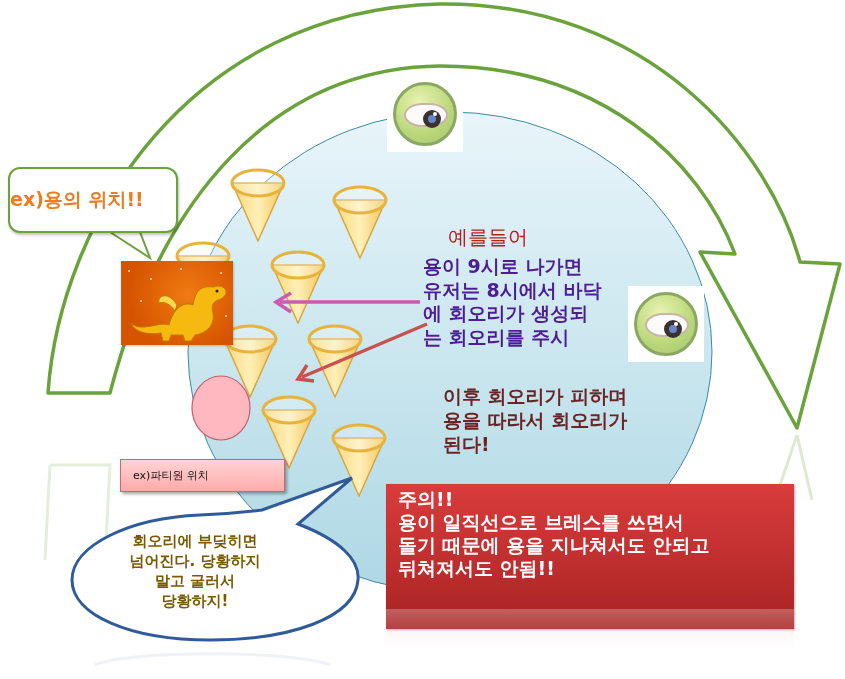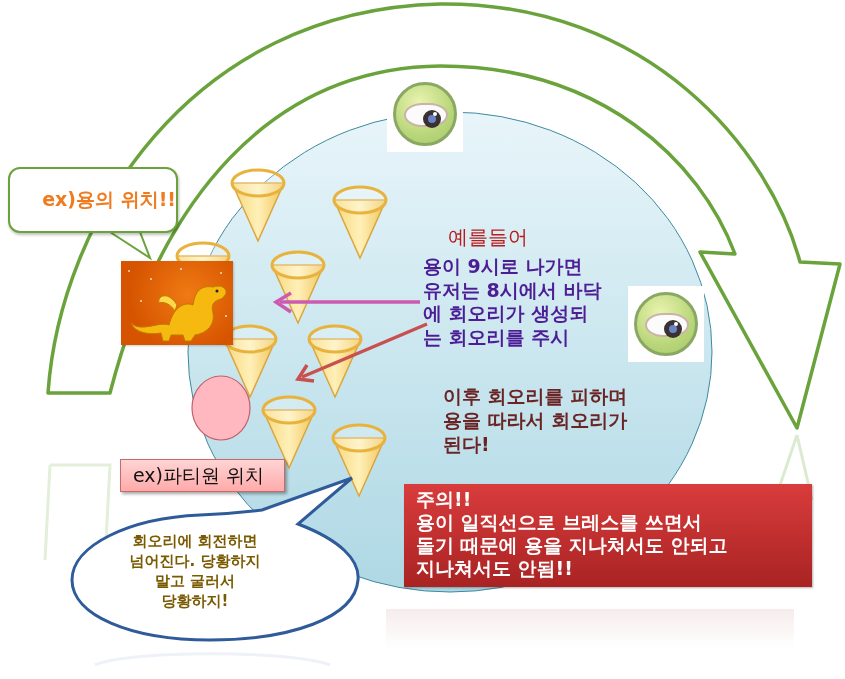--- a/index.html
+++ b/index.html
@@ -4,21 +4,21 @@
 <style>
   html, body { margin:0; padding:0; background:#ffffff; }
   #stage { position:relative; width:845px; height:679px; overflow:hidden; background:#fff;
     font-family:"DejaVu Sans","Liberation Sans",sans-serif; }
   svg.layer { position:absolute; left:0; top:0; }
   .abs { position:absolute; }
 
   .callout-dragon {
     left:8px; top:167px; width:170px; height:66px; box-sizing:border-box;
     border:2px solid #6aa33b; border-radius:12px; background:#fff;
-    display:flex; align-items:center; justify-content:flex-end;
+    display:flex; align-items:center; justify-content:flex-start;
     color:#f07b1e; font-size:19px; font-weight:bold; white-space:nowrap;
     box-shadow:1px 2px 3px rgba(0,0,0,.25);
   }
   .dragon-img { left:121px; top:261px; width:112px; height:84px;
     background:radial-gradient(circle at 60% 40%, #f07a13, #d65400 70%); overflow:hidden;
     box-shadow:1px 1px 2px rgba(0,0,0,.2); }
 
   .eye { width:76px; height:76px; background:#fff; display:flex; align-items:center; justify-content:center; }
   .eye .ring { width:64px; height:64px; border-radius:50%; background:radial-gradient(circle at 40% 30%, #e9f3b0, #b9d77a 60%, #a6c66a);
     border:3px solid #8aa864; position:relative; box-sizing:border-box; }
@@ -27,24 +27,24 @@
   .eye .iris { position:absolute; left:17px; top:5px; width:18px; height:18px; border-radius:50%; background:#3a3230; }
   .eye .pupil { position:absolute; left:5px; top:5px; width:8px; height:8px; border-radius:50%; background:#6d83c8; }
   .eye .glint { position:absolute; left:10px; top:2px; width:4px; height:4px; border-radius:50%; background:#fff; }
 
   .txt-example { left:448px; top:224px; font-size:20px; color:#b91c1c; white-space:nowrap; }
   .txt-red { left:423px; top:255px; font-size:19px; line-height:23.5px; color:#4c1d95; font-weight:bold; white-space:nowrap; }
   .txt-brown { left:443px; top:384px; font-size:19px; line-height:24px; color:#6b2424; font-weight:bold; white-space:nowrap; }
 
   .party-label { left:120px; top:459px; width:165px; height:33px; box-sizing:border-box;
     background:linear-gradient(#ffd4d4,#ffaaaa); border:1px solid #c86a6a;
-    box-shadow:2px 2px 3px rgba(0,0,0,.35); font-size:19px; color:#111;
+    box-shadow:2px 2px 3px rgba(0,0,0,.35); font-size:11px; color:#111;
     display:flex; align-items:center; padding-left:12px; white-space:nowrap; }
 
-  .warn-box { left:404px; top:484px; width:408px; height:103px; box-sizing:border-box;
+  .warn-box { left:386px; top:484px; width:408px; height:145px; box-sizing:border-box;
     background:linear-gradient(#d93c3c,#a92323); color:#fff; font-size:19px; line-height:23px;
     padding:4px 12px; font-weight:bold; box-shadow:1px 1px 2px rgba(0,0,0,.3); }
   .warn-box div { white-space:nowrap; }
   .warn-reflect { left:386px; top:609px; width:408px; height:40px; overflow:hidden;
     background:linear-gradient(rgba(230,200,200,.35), rgba(255,255,255,0)); }
 
   .bubble-text { left:95px; top:531px; width:200px; text-align:center; font-size:15px; line-height:20px;
     color:#7a5a00; font-weight:bold; }
   .bubble-text div { white-space:nowrap; }
 </style>
@@ -170,36 +170,36 @@
   </div>
 
   <div class="abs txt-example">예를들어</div>
   <div class="abs txt-red">
     <div>용이 9시로 나가면</div>
     <div>유저는 8시에서 바닥</div>
     <div>에 회오리가 생성되</div>
     <div>는 회오리를 주시</div>
   </div>
   <div class="abs txt-brown">
-    <div>이후 회오리를 피하며</div>
+    <div>이후 회오리가 피하며</div>
     <div>용을 따라서 회오리가</div>
     <div>된다!</div>
   </div>
 
   <div class="abs party-label">
     <span>ex)파티원 위치</span>
   </div>
 
   <div class="abs warn-box">
     <div>주의!!</div>
     <div>용이 일직선으로 브레스를 쓰면서</div>
     <div>돌기 때문에 용을 지나쳐서도 안되고</div>
-    <div>지나쳐서도 안됨!!</div>
+    <div>뒤쳐져서도 안됨!!</div>
   </div>
   <div class="abs warn-reflect"></div>
 
   <div class="abs bubble-text">
-    <div>회오리에 회전하면</div>
+    <div>회오리에 부딪히면</div>
     <div>넘어진다. 당황하지</div>
     <div>말고 굴러서</div>
     <div>당황하지!</div>
   </div>
 </div>
 
 </body></html>

